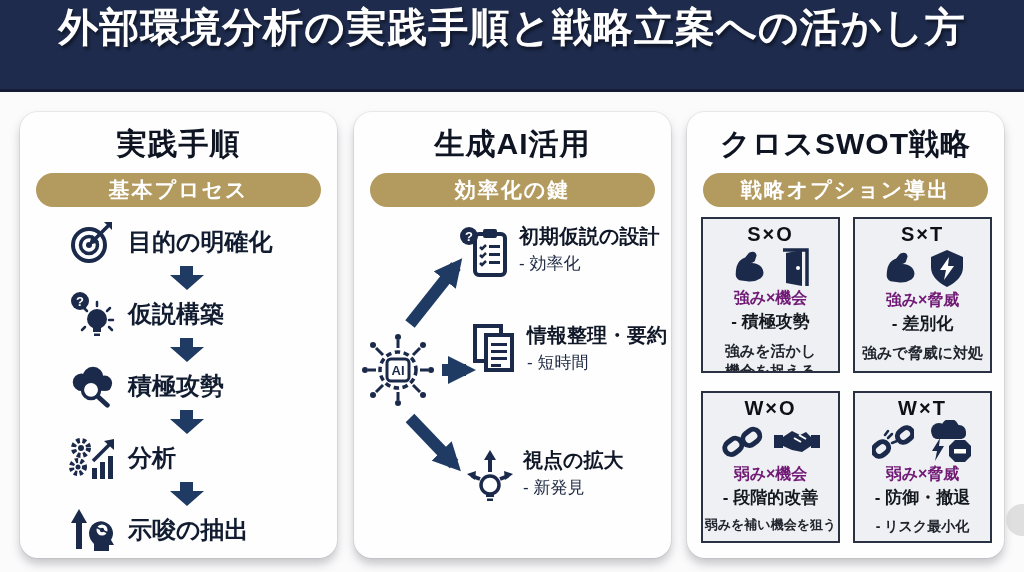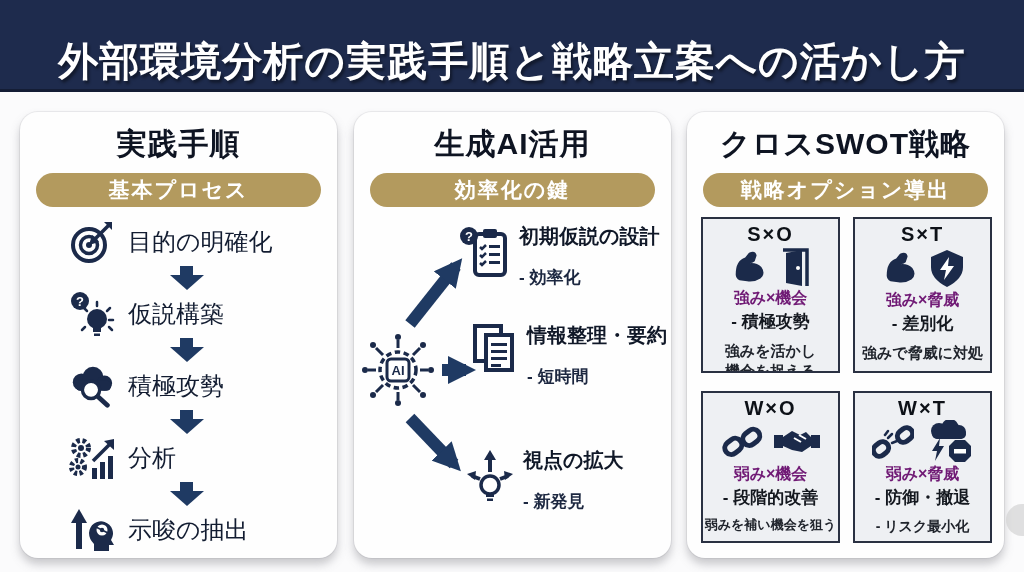--- a/index.html
+++ b/index.html
@@ -5,21 +5,21 @@
   html,body{margin:0;padding:0;}
   body{
     width:1024px;height:572px;overflow:hidden;position:relative;
     background:#fbfbfc;
     font-family:"Liberation Sans","DejaVu Sans",sans-serif;
   }
   
   .title-band{
     position:absolute;left:0;top:0;width:1024px;height:92px;
     background:#1e2b4d;border-bottom:3px solid #141d35;box-sizing:border-box;
-    display:flex;align-items:flex-end;justify-content:center;
+    display:flex;align-items:flex-start;justify-content:center;
   }
   .title-band h1{
     margin:0;color:#ffffff;font-size:40px;font-weight:800;letter-spacing:1px;
     text-shadow:2px 3px 3px rgba(0,0,0,.45);white-space:nowrap;
   }
   
   .card{
     position:absolute;top:112px;width:317px;height:446px;background:#fefefe;
     border-radius:18px;box-sizing:border-box;
     box-shadow:0 6px 10px rgba(100,100,110,.35),0 0 0 1px #ececee;
@@ -33,36 +33,36 @@
   }
   .badge{
     margin:0 16px;height:34px;border-radius:17px;background:#b39a5e;
     color:#fff;font-weight:800;font-size:21px;letter-spacing:2px;
     display:flex;align-items:center;justify-content:center;text-align:right;
   }
   
   .steps{display:flex;flex-direction:column;margin-top:12px}
   .step{display:flex;align-items:center;gap:12px;height:46px;padding-left:48px}
   .step .icon{width:48px;display:flex;justify-content:center;align-items:center}
-  .step-label{font-size:24px;font-weight:400;color:#121c31;white-space:nowrap}
+  .step-label{font-size:24px;font-weight:700;color:#121c31;white-space:nowrap}
   .down-arrow{display:flex;flex-direction:column;align-items:center;align-self:center;
     margin:1px 0;transform:translateX(8px)}
   .down-arrow .stem{width:13px;height:9px;background:#1f3a63}
   .down-arrow .tri{width:0;height:0;border-left:17px solid transparent;
     border-right:17px solid transparent;border-top:15px solid #1f3a63}
   
   .ai-canvas{position:absolute;left:0;top:0;width:317px;height:446px}
   .flow-arrows{position:absolute;left:0;top:0;pointer-events:none}
   .ai-hub{position:absolute;left:4px;top:218px;width:80px;height:80px}
   .ai-item{position:absolute;display:flex;align-items:flex-start;gap:9px}
   .ai-item-1{left:106px;top:112px}
   .ai-item-2{left:116px;top:211px}
   .ai-item-3{left:112px;top:336px}
   .ai-label{font-size:20px;font-weight:800;color:#101828;white-space:nowrap;line-height:1.25}
-  .ai-sub{font-size:17px;font-weight:700;color:#1c2740;margin-top:17px;white-space:nowrap}
+  .ai-sub{font-size:17px;font-weight:400;color:#1c2740;margin-top:3px;white-space:nowrap}
   
   .quad-grid{display:grid;grid-template-columns:1fr 1fr;grid-template-rows:156px 152px;
     gap:18px 13px;padding:0 12px 0 14px;margin-top:10px}
   .quad{background:#eef0f3;border:2px solid #2a3142;box-sizing:border-box;
     display:flex;flex-direction:column;align-items:center;padding-top:3px;overflow:hidden}
   .q-code{font-size:20px;font-weight:800;color:#0d1117;letter-spacing:2px;line-height:1.2}
   .q-icons{display:flex;gap:10px;align-items:center;justify-content:center;height:42px;margin:1px 0}
   .q-label{font-size:16px;font-weight:800;color:#701a75;white-space:nowrap;line-height:1.25}
   .q-strategy{font-size:17px;font-weight:800;color:#14181f;margin-top:2px;white-space:nowrap}
   .q-desc{font-size:15px;font-weight:600;color:#20242c;text-align:center;line-height:1.3;margin-top:8px}

